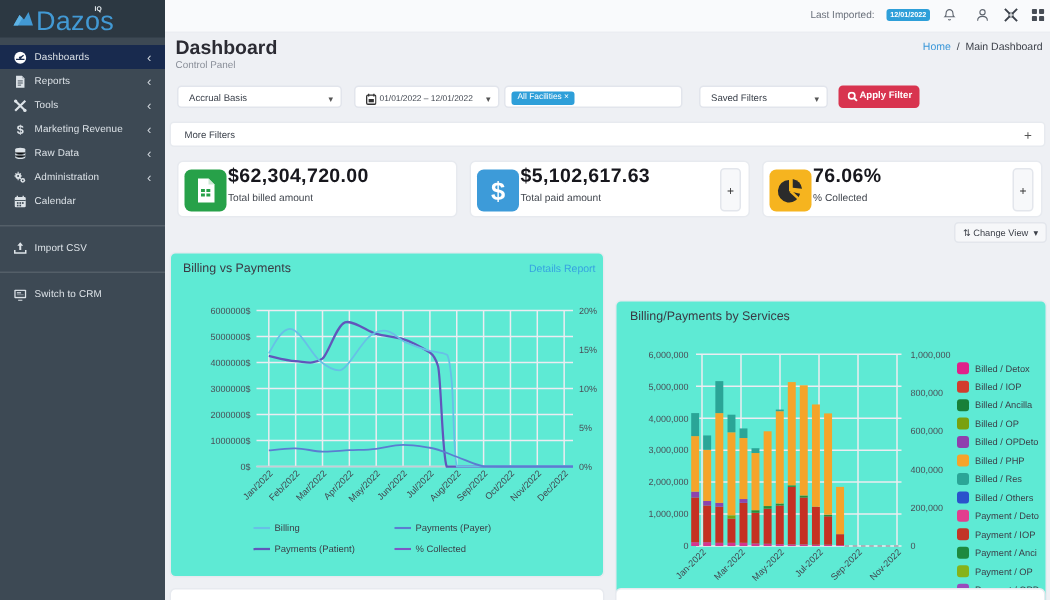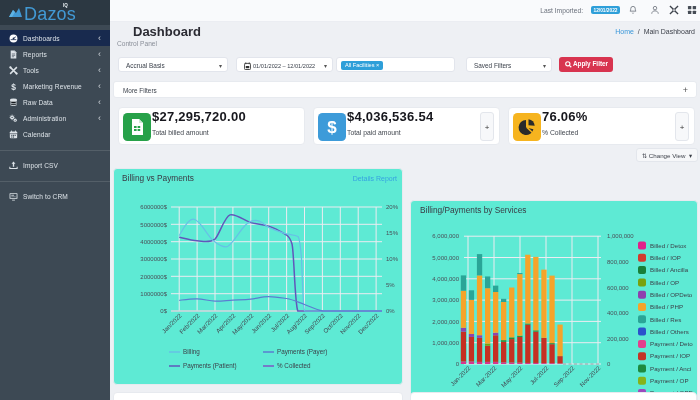--- a/index.html
+++ b/index.html
@@ -16,21 +16,21 @@
   #logobar { left:0; top:0; width:110px; height:25px; background:#2c3842; }
   #logotxt { left:24px; top:4px; font-size:18px; font-weight:normal; color:#4299d4; letter-spacing:.2px; }
   #logoiq { left:63px; top:3px; font-size:4.5px; font-weight:bold; color:#e8eef2; }
   .mitem { left:0; width:110px; height:16px; color:#dde3e8; }
   .mitem .lbl { position:absolute; left:23px; top:4.6px; font-size:6.6px; font-weight:500; letter-spacing:.1px; }
   .mitem .chv { position:absolute; right:9px; top:3px; font-size:9px; color:#ced4da; }
   .mitem .ic  { position:absolute; left:9px; top:3.5px; width:9px; height:9px; }
   .active { background:#182a4e; }
   .sdiv { left:0; width:110px; border-top:1px solid rgba(255,255,255,.12); }
   
-  #h1 { left:133px; top:23.5px; font-size:13px; font-weight:bold; color:#2b2b33; }
+  #h1 { left:117px; top:23.5px; font-size:13px; font-weight:bold; color:#2b2b33; }
   #h1sub { left:117px; top:40px; font-size:6.6px; color:#8a8f99; }
   #bcrumb { right:5px; top:28px; font-size:7px; color:#3b3f48; }
   #bcrumb a { color:#3a97d9; text-decoration:none; }
   
   .fbox { top:57px; height:15px; background:#fff; border:1px solid #e2e5ec; border-radius:3px; font-size:6.4px; color:#3c424c; }
   .fbox .cap { position:absolute; right:5px; top:4px; font-size:6px; color:#555; }
   #fb1 { left:118px; width:110px; }
   #fb1 .lab, #fb4 .lab { position:absolute; left:7px; top:4.2px; }
   #fb2 { left:236px; width:97px; }
   #fb2 .dtx { position:absolute; left:16px; top:4.6px; font-size:5.6px; }
@@ -225,28 +225,28 @@
     <div class="sicon" style="background:#27a149"><svg width="28" height="28" viewBox="0 0 28 28">
           <path d="M9 6 h7 l4 4 v12 h-11 z" fill="#fff"></path>
           <path d="M16 6 v4 h4" fill="#cfe9d6"></path>
           <g fill="#27a149">
             <rect x="11" y="13" width="2.6" height="2"></rect>
             <rect x="14.6" y="13" width="2.6" height="2"></rect>
             <rect x="11" y="16" width="2.6" height="2"></rect>
             <rect x="14.6" y="16" width="2.6" height="2"></rect>
           </g>
         </svg></div>
-    <div class="snum">$27,295,720.00</div>
+    <div class="snum">$62,304,720.00</div>
     <div class="ssub">Total billed amount</div>
   </div>
   <div class="scard abs" style="left:313px">
     <div class="sicon" style="background:#3d9bd9"><svg width="28" height="28" viewBox="0 0 28 28">
           <text x="14" y="20" font-size="17" font-weight="bold" fill="#fff" text-anchor="middle" font-family="Liberation Sans">$</text>
         </svg></div>
-    <div class="snum">$4,036,536.54</div>
+    <div class="snum">$5,102,617.63</div>
     <div class="ssub">Total paid amount</div>
     <div class="splus">+</div>
   </div>
   <div class="scard abs" style="left:508px">
     <div class="sicon" style="background:#f6b41f"><svg width="28" height="28" viewBox="0 0 28 28">
           <path d="M13 7 A7.5 7.5 0 1 0 20.4 16.2 L13 14.5 Z" fill="#2b2b2b"></path>
           <path d="M15.5 6.3 A7.5 7.5 0 0 1 21.7 12.8 L15.5 12.2 Z" fill="#2b2b2b"></path>
           <path d="M14 14.5 L20.5 20.5" stroke="#f6b41f" stroke-width="1.6"></path>
         </svg></div>
     <div class="snum">76.06%</div>

